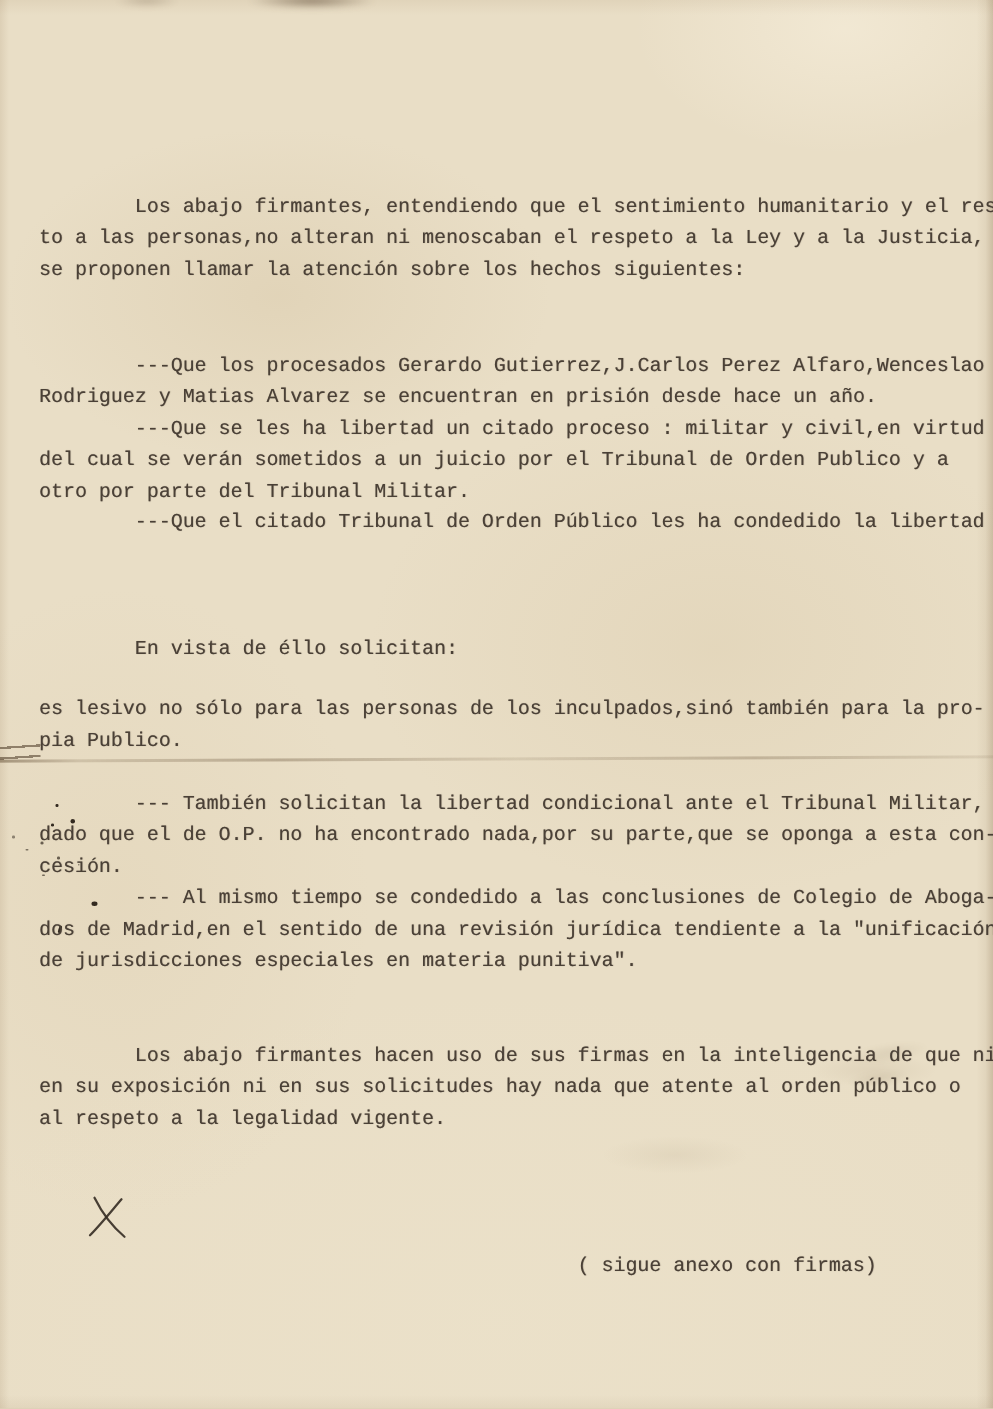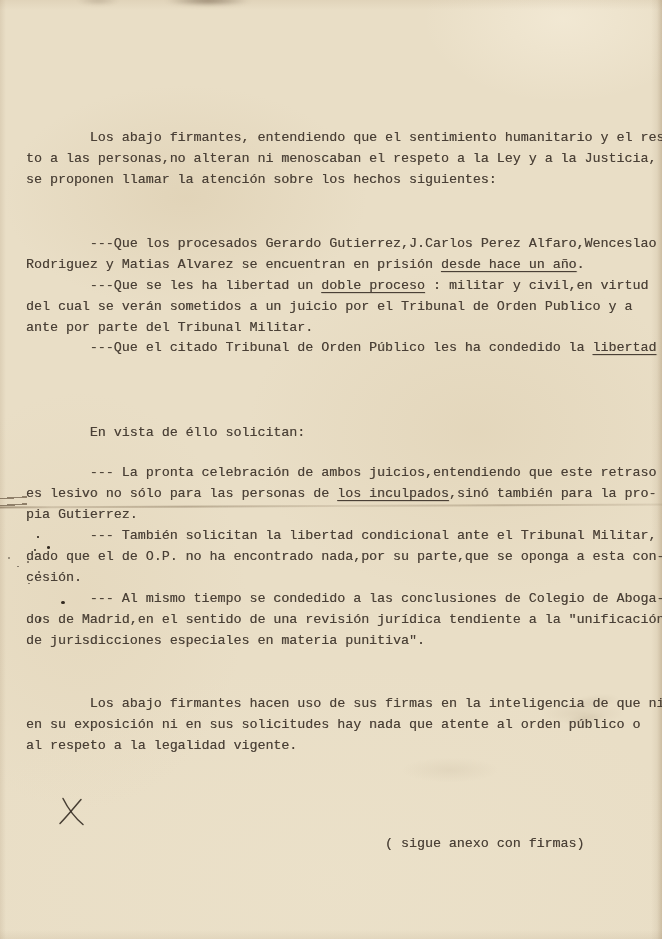--- a/index.html
+++ b/index.html
@@ -25,21 +25,20 @@
       radial-gradient(ellipse 70px 18px at 68% 82%, rgba(130,108,76,.08), rgba(130,108,76,0) 70%),
       radial-gradient(ellipse 520px 300px at 50% 94%, rgba(238,229,206,.35), rgba(238,229,206,0) 75%);
   }
   .block{position:absolute;left:26px;}
   .line{
     white-space:pre;
     font-size:13.3px;line-height:21px;
     text-shadow:0.3px 0.3px 0.5px rgba(74,64,54,.55);
   }
   .u{
-    text-decoration:underline;
     text-decoration-thickness:1.2px;
     text-underline-offset:3px;
     text-align:right;
   }
   
   .crease{
     position:absolute;left:0;top:505px;width:662px;height:2px;
     transform:rotate(-.25deg);
     background:linear-gradient(90deg,
       rgba(97,76,50,.50) 0, rgba(97,76,50,.18) 8%, rgba(97,76,50,.34) 28%,
@@ -99,34 +98,33 @@
       <div class="block" style="top: 127px;">
         <div class="line"><span>        Los abajo firmantes, entendiendo que el sentimiento humanitario y el respe-</span></div>
         <div class="line"><span>to a las personas,no alteran ni menoscaban el respeto a la Ley y a la Justicia,</span></div>
         <div class="line"><span>se proponen llamar la atención sobre los hechos siguientes:</span></div>
       </div>
       <div class="block" style="top: 233px;">
         <div class="line"><span>        ---Que los procesados Gerardo Gutierrez,J.Carlos Perez Alfaro,Wenceslao</span></div>
         <div class="line"><span>Rodriguez y Matias Alvarez se encuentran en prisión </span><span class="u">desde hace un año</span><span>.</span></div>
       </div>
       <div class="block" style="top: 275px;">
-        <div class="line"><span>        ---Que se les ha libertad un </span><span class="u">doble proceso</span><span> : militar y civil,en virtud</span></div>
+        <div class="line"><span>        ---Que se les ha libertad un </span><span class="u">citado proceso</span><span> : militar y civil,en virtud</span></div>
         <div class="line"><span>del cual se verán sometidos a un juicio por el Tribunal de Orden Publico y a</span></div>
-        <div class="line"><span>ante por parte del Tribunal Militar.</span></div>
+        <div class="line"><span>otro por parte del Tribunal Militar.</span></div>
       </div>
       <div class="block" style="top: 337px;">
         <div class="line"><span>        ---Que el citado Tribunal de Orden Público les ha condedido la </span><span class="u">libertad</span></div>
       </div>
       <div class="block" style="top: 422px;">
         <div class="line"><span>        En vista de éllo solicitan:</span></div>
       </div>
       <div class="block" style="top: 462px;">
-        <div class="line"><span>        --- La pronta celebración de ambos juicios,entendiendo que este retraso</span></div>
         <div class="line"><span>es lesivo no sólo para las personas de </span><span class="u">los inculpados</span><span>,sinó también para la pro-</span></div>
-        <div class="line"><span>pia Gutierrez.</span></div>
+        <div class="line"><span>pia Publico.</span></div>
       </div>
       <div class="block" style="top: 525px;">
         <div class="line"><span>        --- También solicitan la libertad condicional ante el Tribunal Militar,</span></div>
         <div class="line"><span>dado que el de O.P. no ha encontrado nada,por su parte,que se oponga a esta con-</span></div>
         <div class="line"><span>cesión.</span></div>
       </div>
       <div class="block" style="top: 588px;">
         <div class="line"><span>        --- Al mismo tiempo se condedido a las conclusiones de Colegio de Aboga-</span></div>
         <div class="line"><span>dos de Madrid,en el sentido de una revisión jurídica tendiente a la "unificación</span></div>
         <div class="line"><span>de jurisdicciones especiales en materia punitiva".</span></div>

